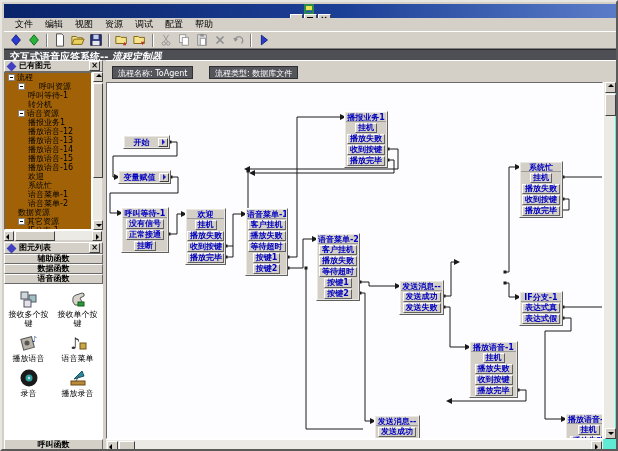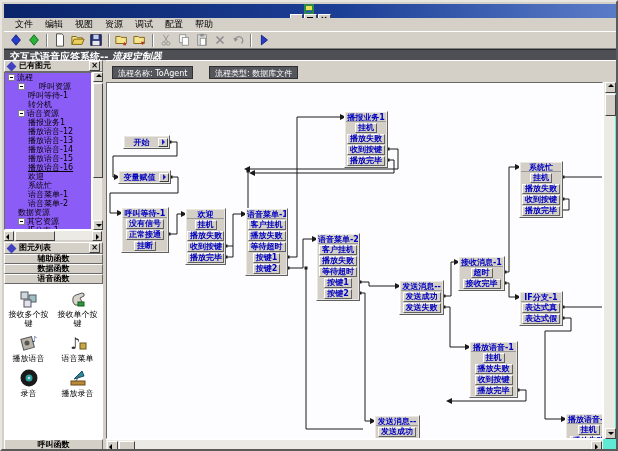--- a/index.html
+++ b/index.html
@@ -42,21 +42,21 @@
 
   
   .panel-header { height:12px; background:#d4d0c8; display:flex; align-items:center; padding:0 2px;
     border:1px solid; border-color:#fff #6a6a6a #6a6a6a #fff; }
   .panel-header .ph-title { flex:1 1 auto; font-size:8px; font-weight:bold; color:#000; line-height:10px; }
   .diamond { width:7px; height:7px; background:#4040c0; transform:rotate(45deg); margin:0 4px 0 1px; flex:0 0 auto; }
   .xbtn { width:11px; height:10px; font-size:8px; line-height:8px; text-align:center; color:#000;
     background:#d4d0c8; border:1px solid; border-color:#fff #404040 #404040 #fff; font-weight:bold; }
 
   .tree-panel { position:absolute; left:2px; top:58px; width:99px; height:182px; background:#d4d0c8; }
-  .tree-body { position:absolute; left:0; top:12px; width:88px; height:158px; background:#8b5cf6;
+  .tree-body { position:absolute; left:0; top:12px; width:88px; height:158px; background:#a16207;
     border:1px solid; border-color:#6a6a6a #fff #fff #6a6a6a; overflow:hidden; }
   .trow { font-size:8px; line-height:9px; height:9px; color:#000; white-space:nowrap; display:flex; align-items:center; }
   .tbox { display:inline-block; width:7px; height:7px; border:1px solid #848484; background:#fff; position:relative; margin-right:2px; flex:0 0 auto; }
   .tbox::after { content:""; position:absolute; left:1px; top:2px; width:3px; height:1px; background:#000; }
 
   .vscroll { position:absolute; width:10px; background:#eceae5; border-left:1px solid #fff; }
   .hscroll { position:absolute; height:10px; background:#eceae5; border-top:1px solid #fff; }
   .sbtn { position:absolute; width:10px; height:10px; background:#d4d0c8; border:1px solid;
     border-color:#fff #404040 #404040 #fff; }
   .arr { position:absolute; width:0; height:0; border:3px solid transparent; }
@@ -255,21 +255,21 @@
         </div>
         <div class="trow" style="padding-left: 23px;">
           <span>播放语音-13</span>
         </div>
         <div class="trow" style="padding-left: 23px;">
           <span>播放语音-14</span>
         </div>
         <div class="trow" style="padding-left: 23px;">
           <span>播放语音-15</span>
         </div>
-        <div class="trow" style="padding-left: 23px; text-decoration: underline;">
+        <div class="trow" style="padding-left: 23px;">
           <span>播放语音-16</span>
         </div>
         <div class="trow" style="padding-left: 23px;">
           <span>欢迎</span>
         </div>
         <div class="trow" style="padding-left: 23px;">
           <span>系统忙</span>
         </div>
         <div class="trow" style="padding-left: 23px;">
           <span>语音菜单-1</span>
@@ -482,25 +482,20 @@
           <span class="frow">播放失败</span>
           <span class="frow">等待超时</span>
           <span class="frow">按键1</span>
           <span class="frow">按键2</span>
         </div>
         <div class="fnode" style="left: 292px; top: 197px; width: 45px;">
           <div class="ftitle">发送消息--</div>
           <span class="frow">发送成功</span>
           <span class="frow">发送失败</span>
         </div>
-        <div class="fnode" style="left: 351px; top: 173px; width: 47px;">
-          <div class="ftitle">接收消息-1</div>
-          <span class="frow">超时</span>
-          <span class="frow">接收完毕</span>
-        </div>
         <div class="fnode" style="left: 412px; top: 78px; width: 44px;">
           <div class="ftitle">系统忙</div>
           <span class="frow">挂机</span>
           <span class="frow">播放失败</span>
           <span class="frow">收到按键</span>
           <span class="frow">播放完毕</span>
         </div>
         <div class="fnode" style="left: 412px; top: 208px; width: 44px;">
           <div class="ftitle">IF分支-1</div>
           <span class="frow">表达式真</span>

